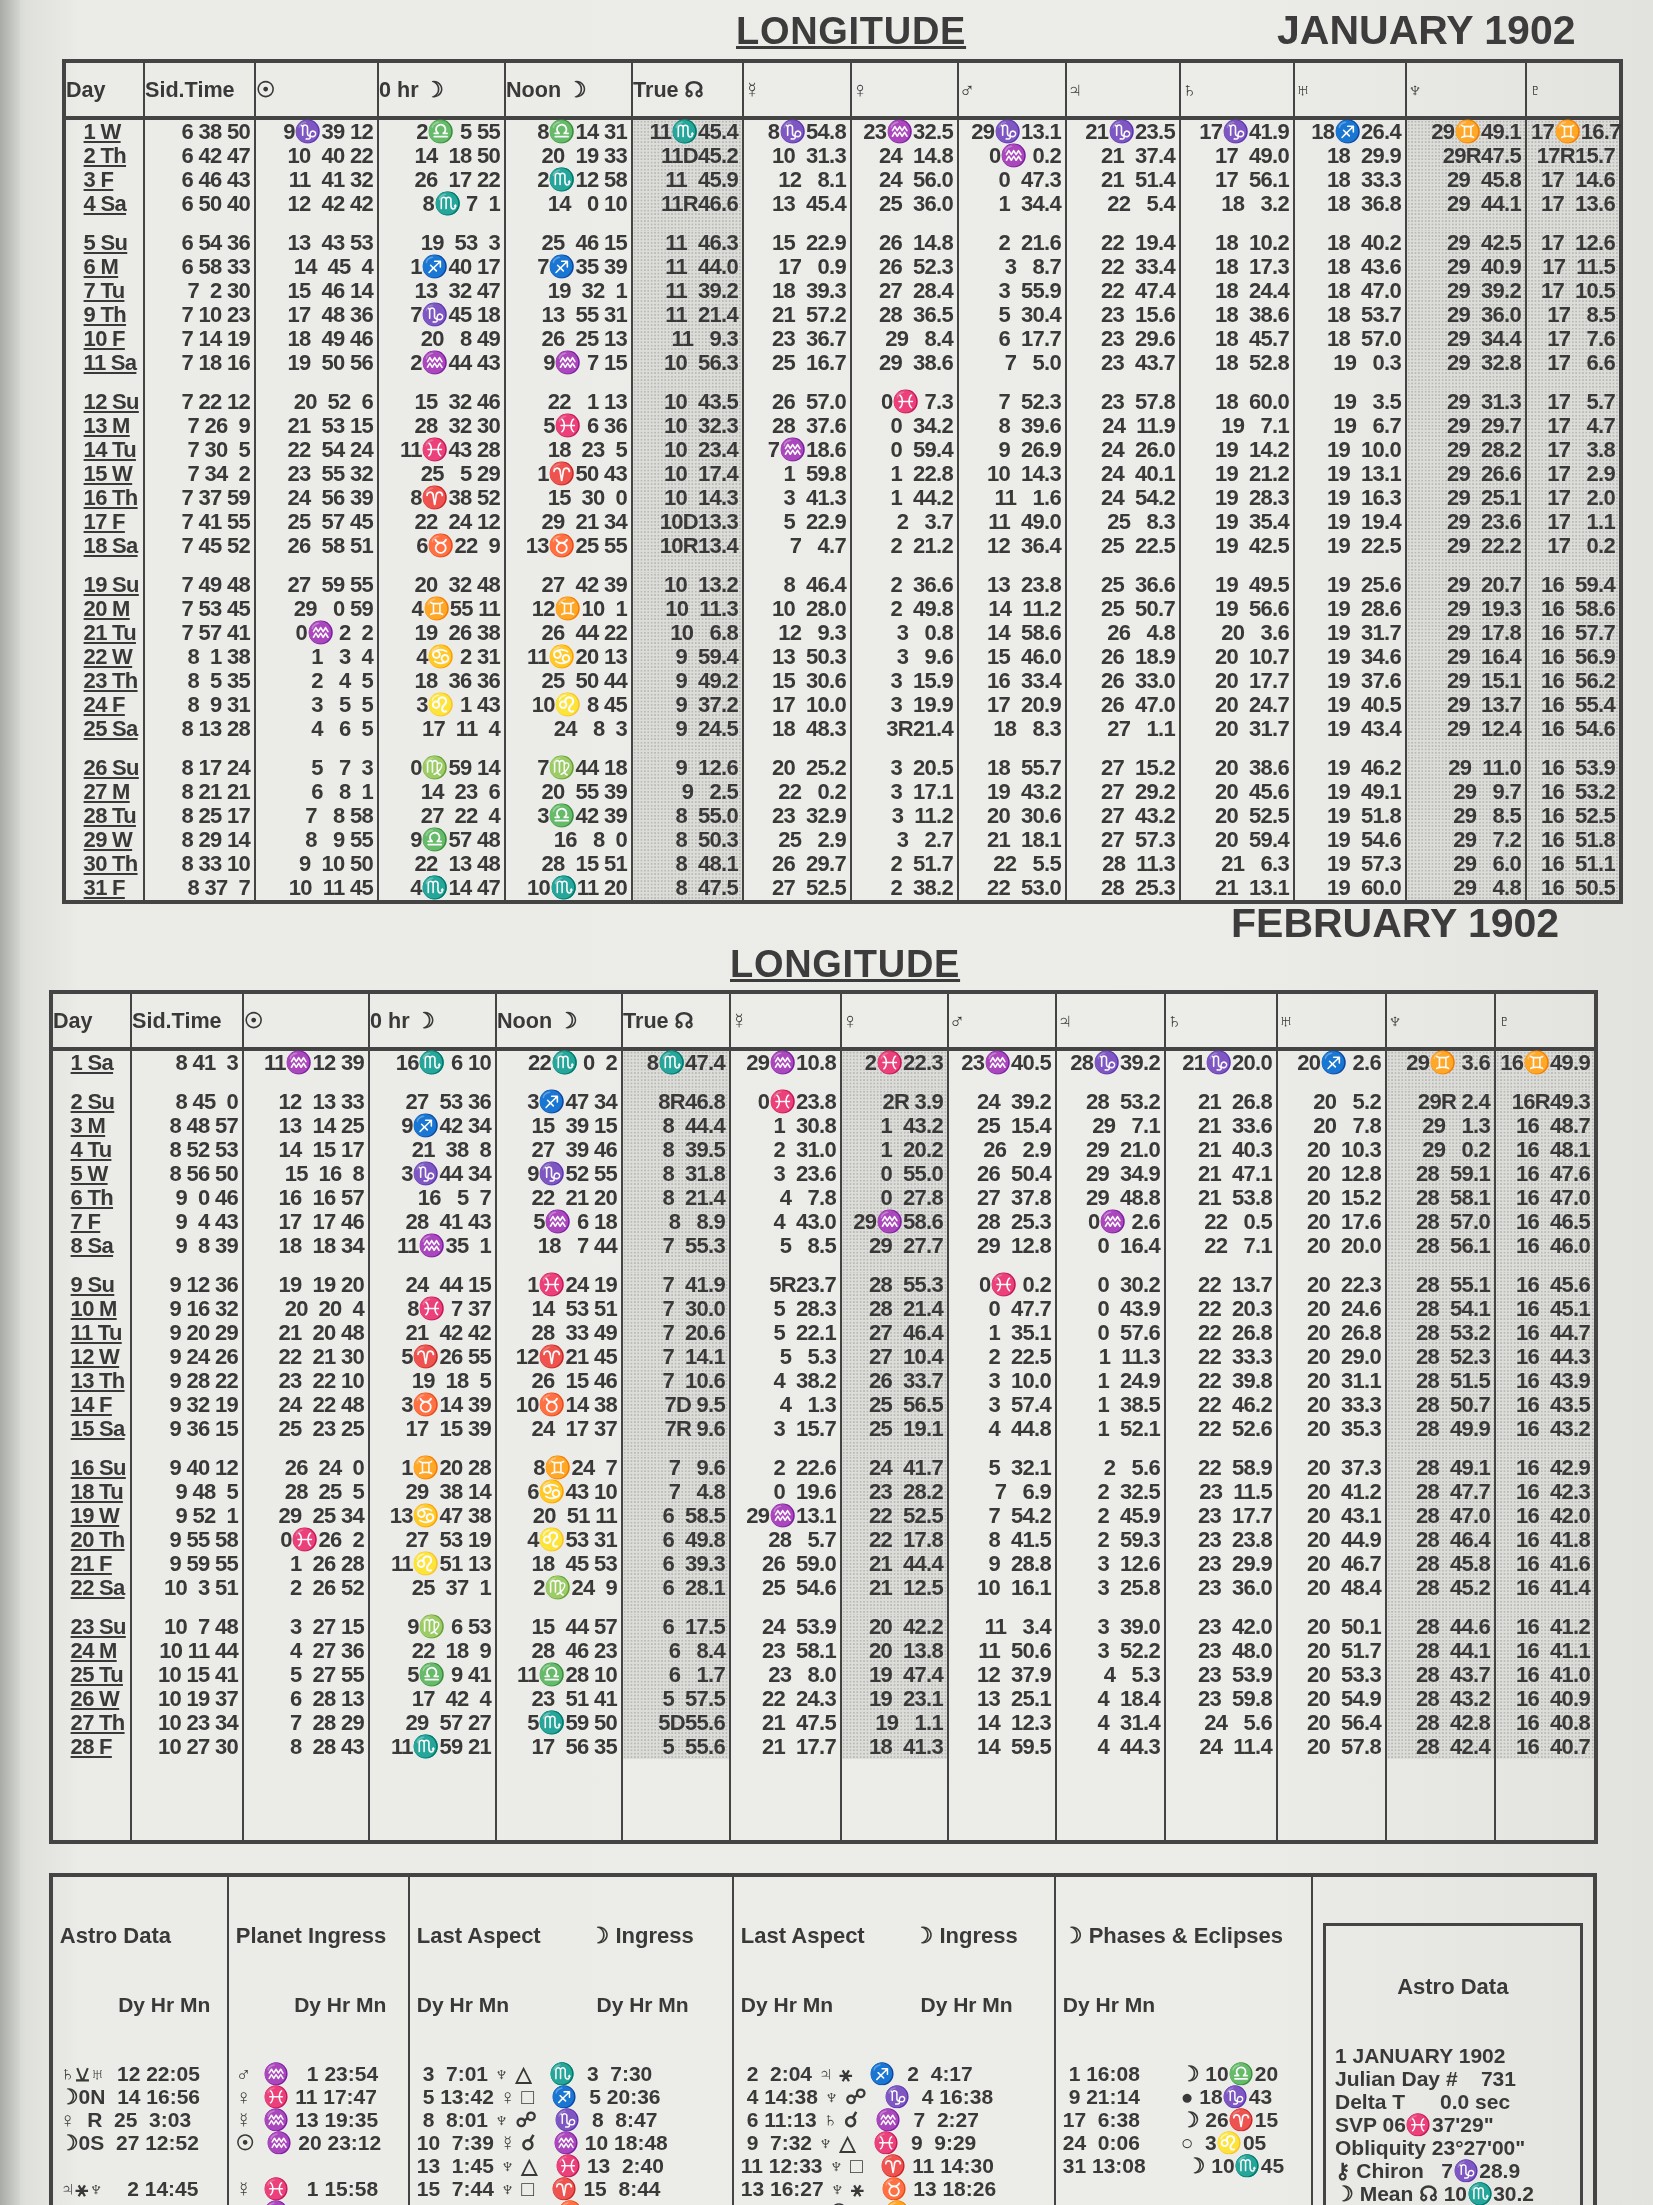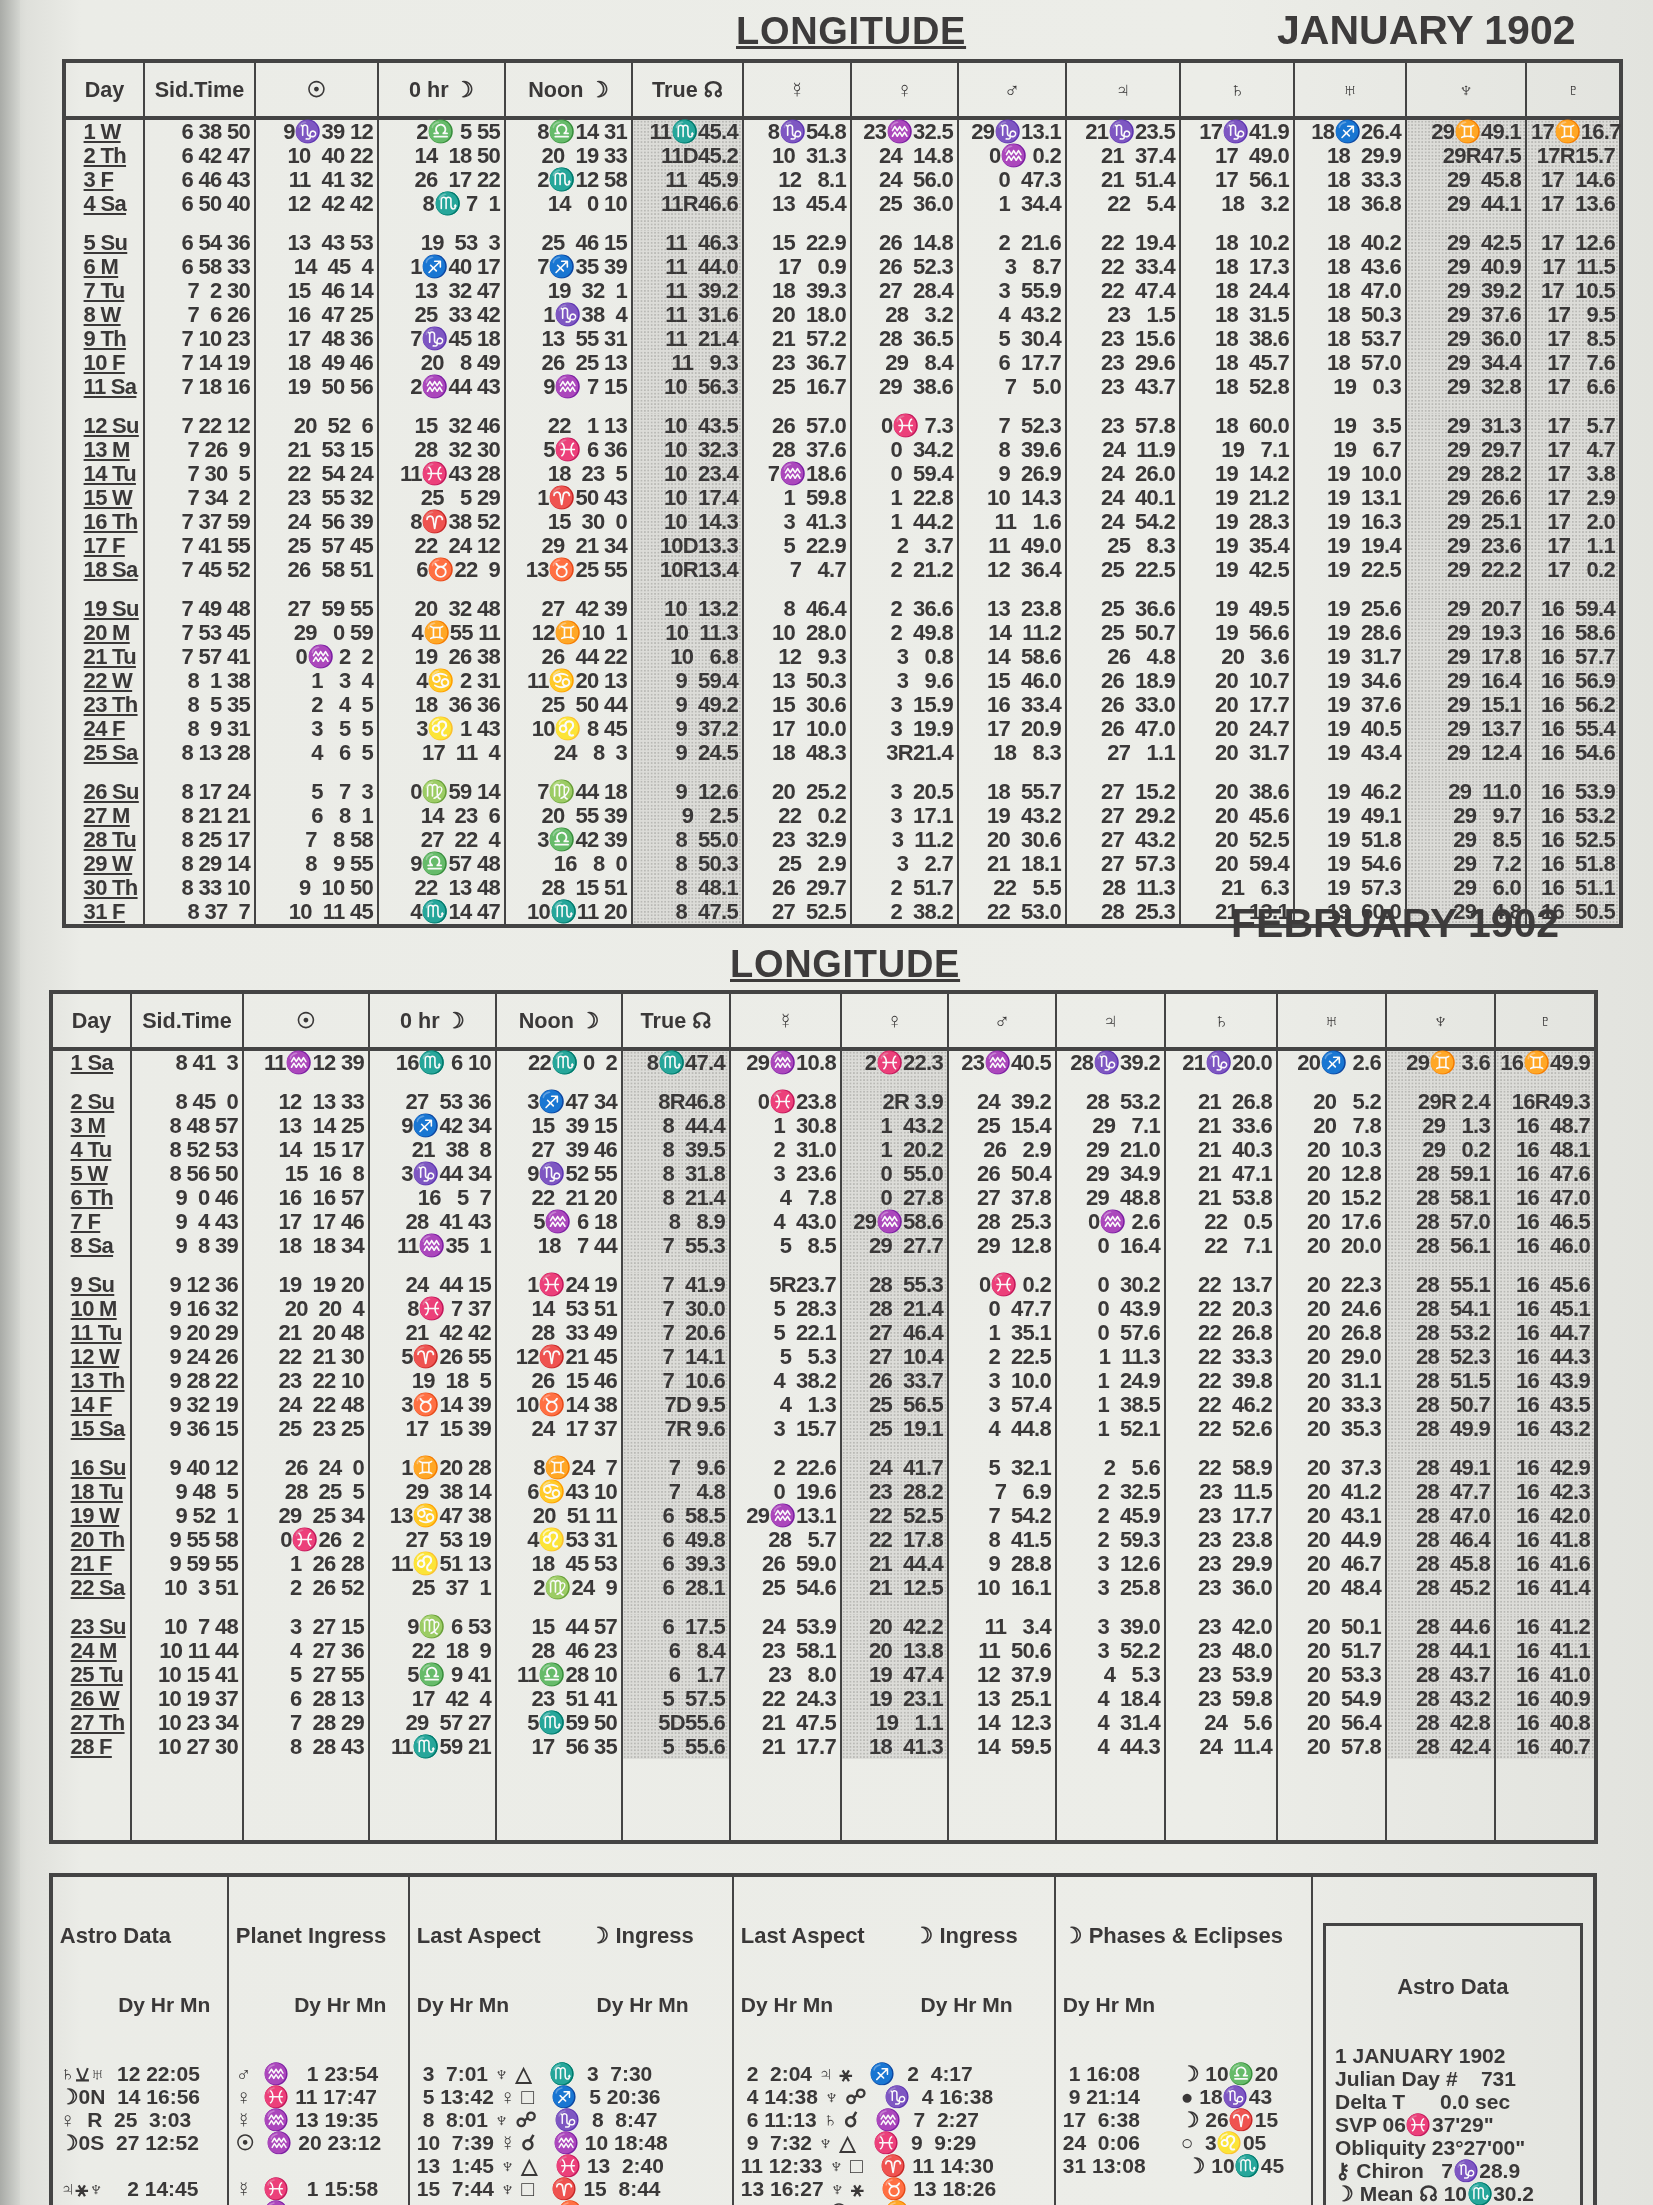--- a/index.html
+++ b/index.html
@@ -2,21 +2,21 @@
 <html style="font-size:10.8px"><head>
 <meta charset="utf-8">
 <style>
   html,body{margin:0;padding:0;}
   body{width:1654px;height:2205px;background:#e4e5e0;overflow:hidden;position:relative;font-family:"Liberation Sans",sans-serif;color:#3a3838;}
   .page{position:absolute;left:0;top:0;width:1654px;height:2205px;background:linear-gradient(90deg,#c9cbc6 0px,#dfe0db 27px,#ebece7 81px,#ecede8 1216px,#e2e3de 1654px);}
   .spine{position:absolute;left:0;top:0;width:20px;height:2205px;background:linear-gradient(90deg,#a9aba7,#d4d6d1);}
   .title-center{font-weight:bold;font-size:38px;letter-spacing:0.7px;color:#3d3b3b;text-decoration:underline;}
   .title-right{font-weight:bold;font-size:41px;color:#3d3b3b;position:absolute;}
   table.eph{position:absolute;border-collapse:collapse;border:4px solid #444;table-layout:fixed;font-weight:bold;color:#3a3838;}
-  table.eph th{border:2.7px solid #444;border-bottom:4.7px solid #444;height:53px;font-size:21.6px;font-weight:bold;text-align:center;padding:0;}
+  table.eph th{border:2.7px solid #444;border-bottom:4.7px solid #444;height:53px;font-size:21.6px;font-weight:bold;text-align:left;padding:0;}
   table.eph td{border-left:2.7px solid #444;border-right:2.7px solid #444;font-size:22px;line-height:24px;height:24px;padding:0 4px;white-space:pre;text-align:right;font-family:"Liberation Sans",sans-serif;letter-spacing:-0.7px;}
   table.eph td.day{text-align:left;padding-left:17.6px;text-decoration:underline;}
   table.eph tr.gap td{height:15px;line-height:15px;}
   table.eph tr.filler td{height:81px;}
   table.eph td.shade{background-image:radial-gradient(#b9b9b5 0.7px,transparent 0.9px);background-size:3.4px 3.4px;background-color:#dcdcd8;}
   .bottom{position:absolute;left:49px;top:1873px;width:1540px;height:338px;border:4px solid #444;border-bottom:none;display:flex;font-weight:bold;font-size:21px;color:#3a3838;}
   .bcol{border-right:2.7px solid #444;padding:1.4px 6.8px;box-sizing:border-box;white-space:pre;line-height:23px;}
   .bcol:last-child{border-right:none;}
   .bhead{font-size:22px;}
   .bsub{font-size:21px;}
@@ -187,36 +187,20 @@
           <td>19  32  1</td>
           <td class="shade">11  39.2</td>
           <td>18  39.3</td>
           <td>27  28.4</td>
           <td>3  55.9</td>
           <td>22  47.4</td>
           <td>18  24.4</td>
           <td>18  47.0</td>
           <td class="shade">29  39.2</td>
           <td class="shade">17  10.5</td>
-        </tr>
-        <tr>
-          <td class="day">8 W</td>
-          <td>7  6 26</td>
-          <td>16  47 25</td>
-          <td>25  33 42</td>
-          <td>1♑38  4</td>
-          <td class="shade">11  31.6</td>
-          <td>20  18.0</td>
-          <td>28   3.2</td>
-          <td>4  43.2</td>
-          <td>23   1.5</td>
-          <td>18  31.5</td>
-          <td>18  50.3</td>
-          <td class="shade">29  37.6</td>
-          <td class="shade">17   9.5</td>
         </tr>
         <tr>
           <td class="day">9 Th</td>
           <td>7 10 23</td>
           <td>17  48 36</td>
           <td>7♑45 18</td>
           <td>13  55 31</td>
           <td class="shade">11  21.4</td>
           <td>21  57.2</td>
           <td>28  36.5</td>

